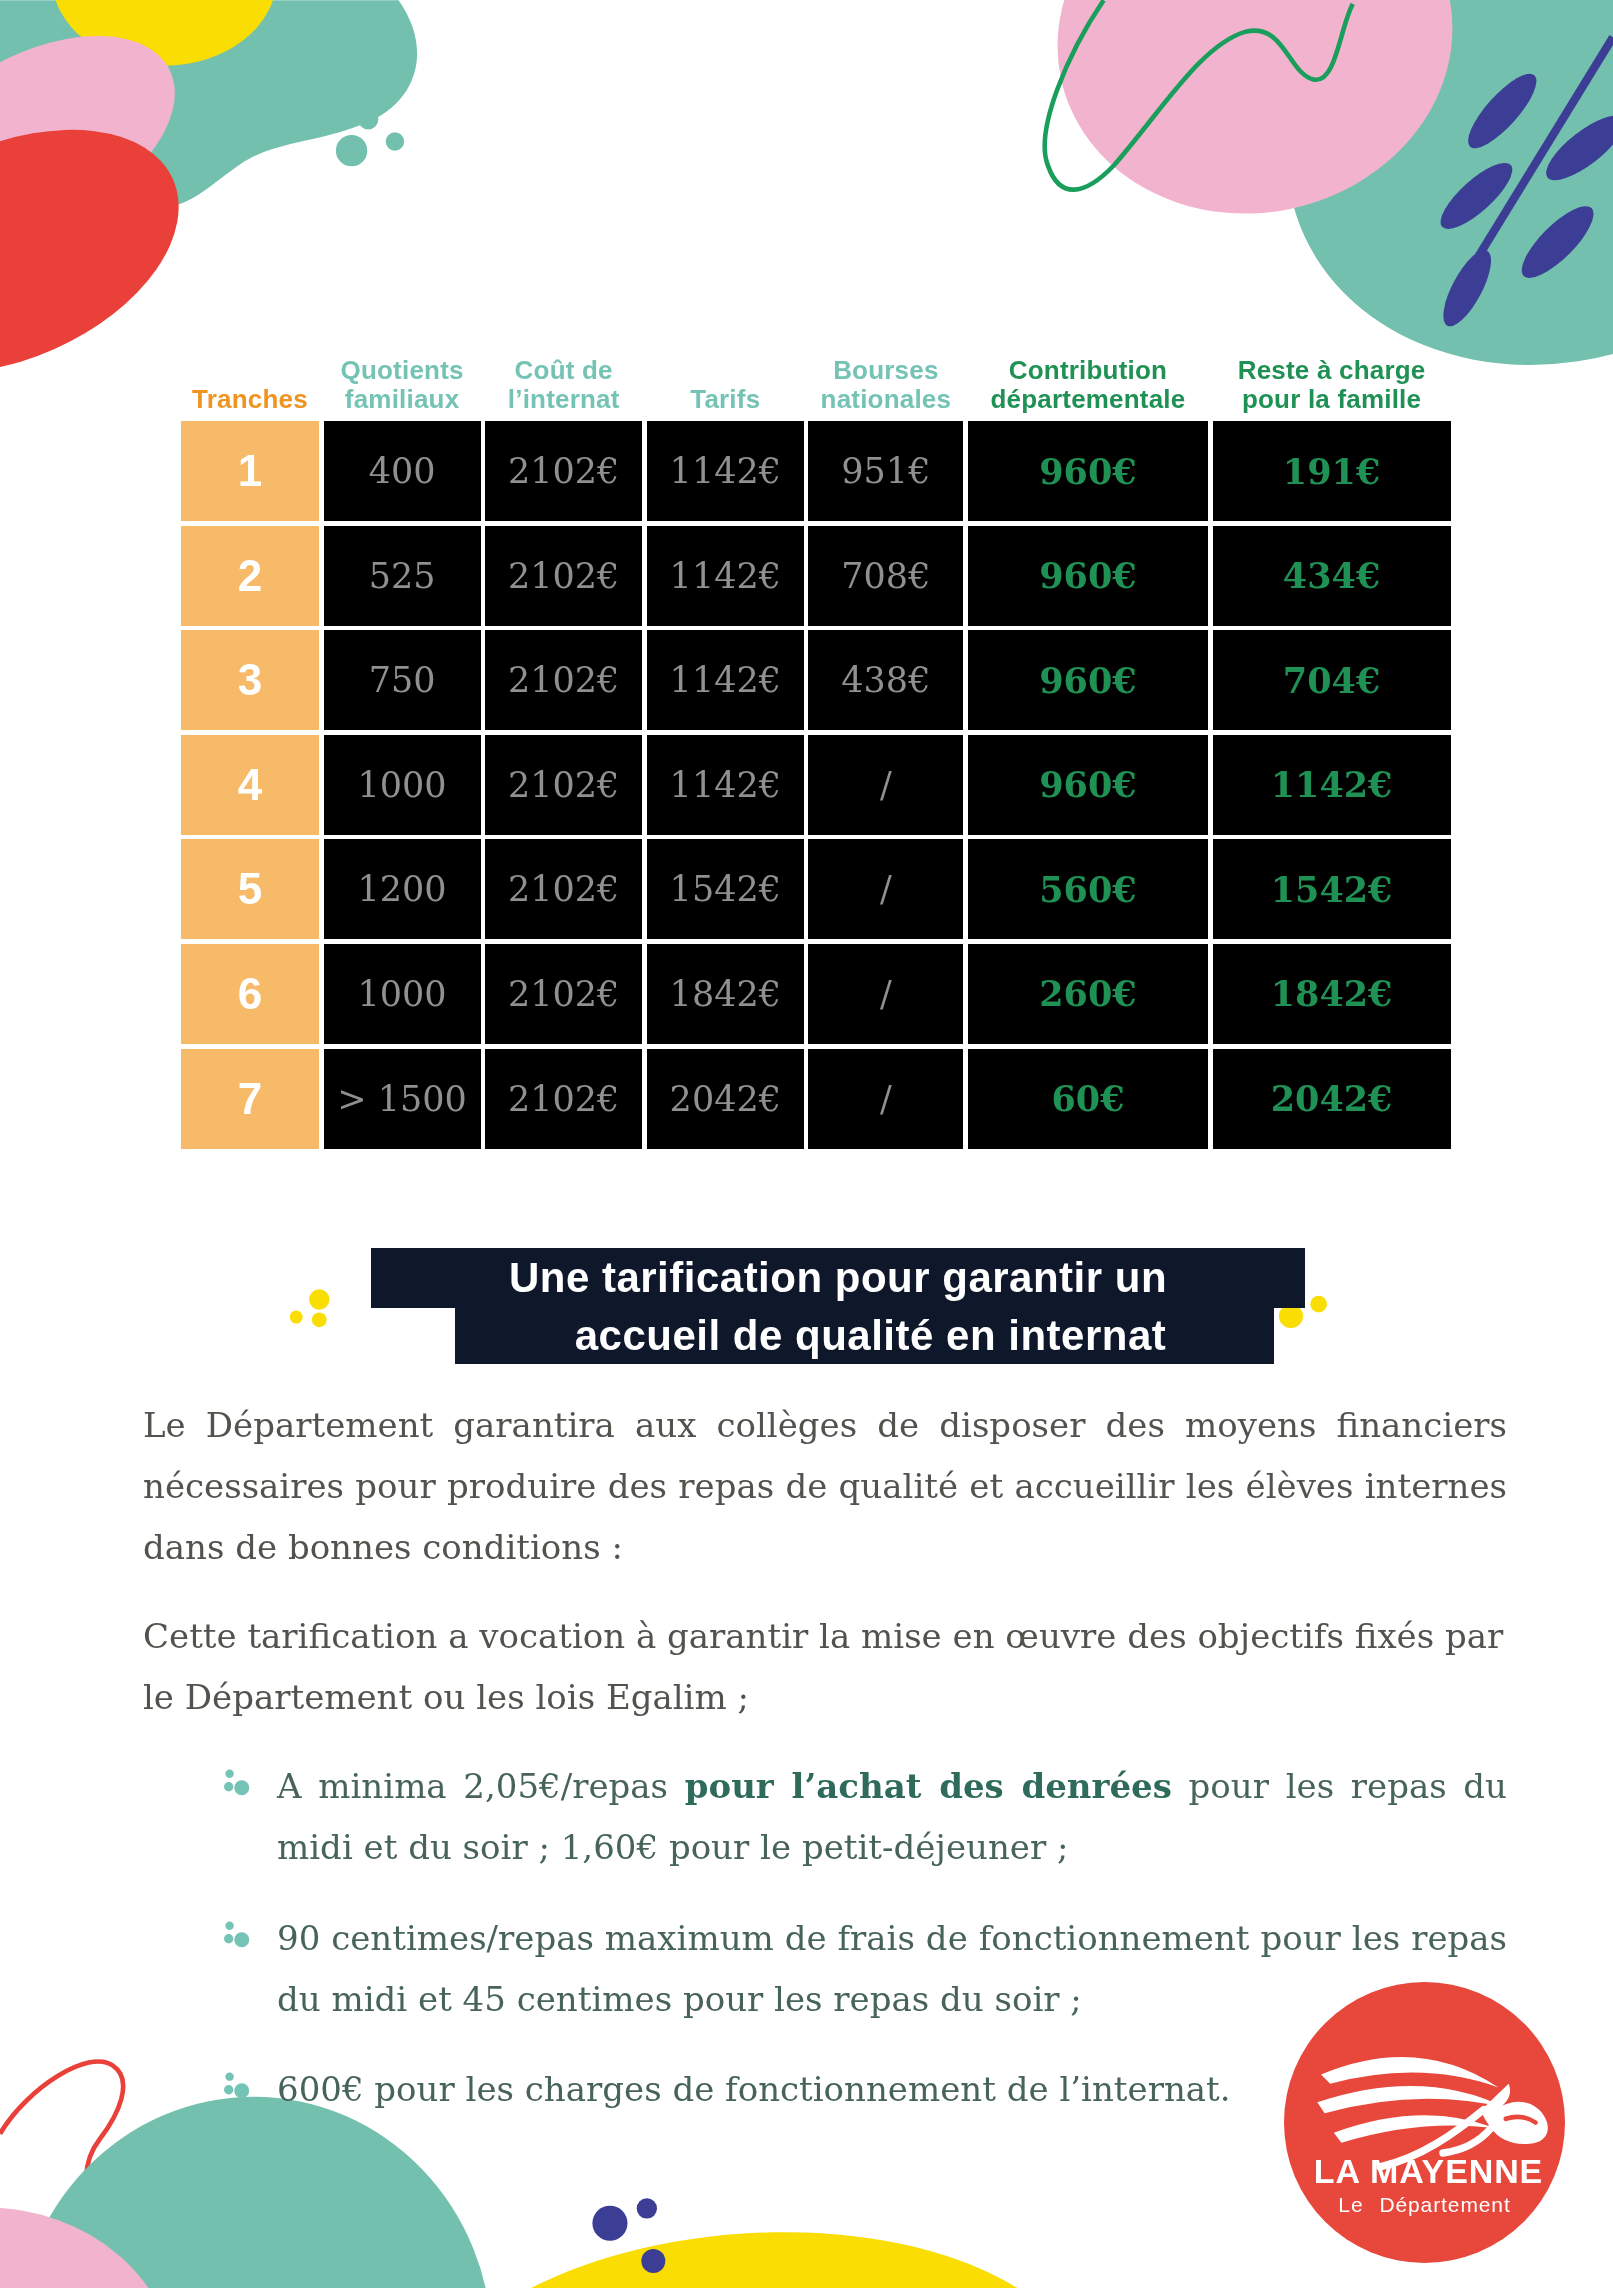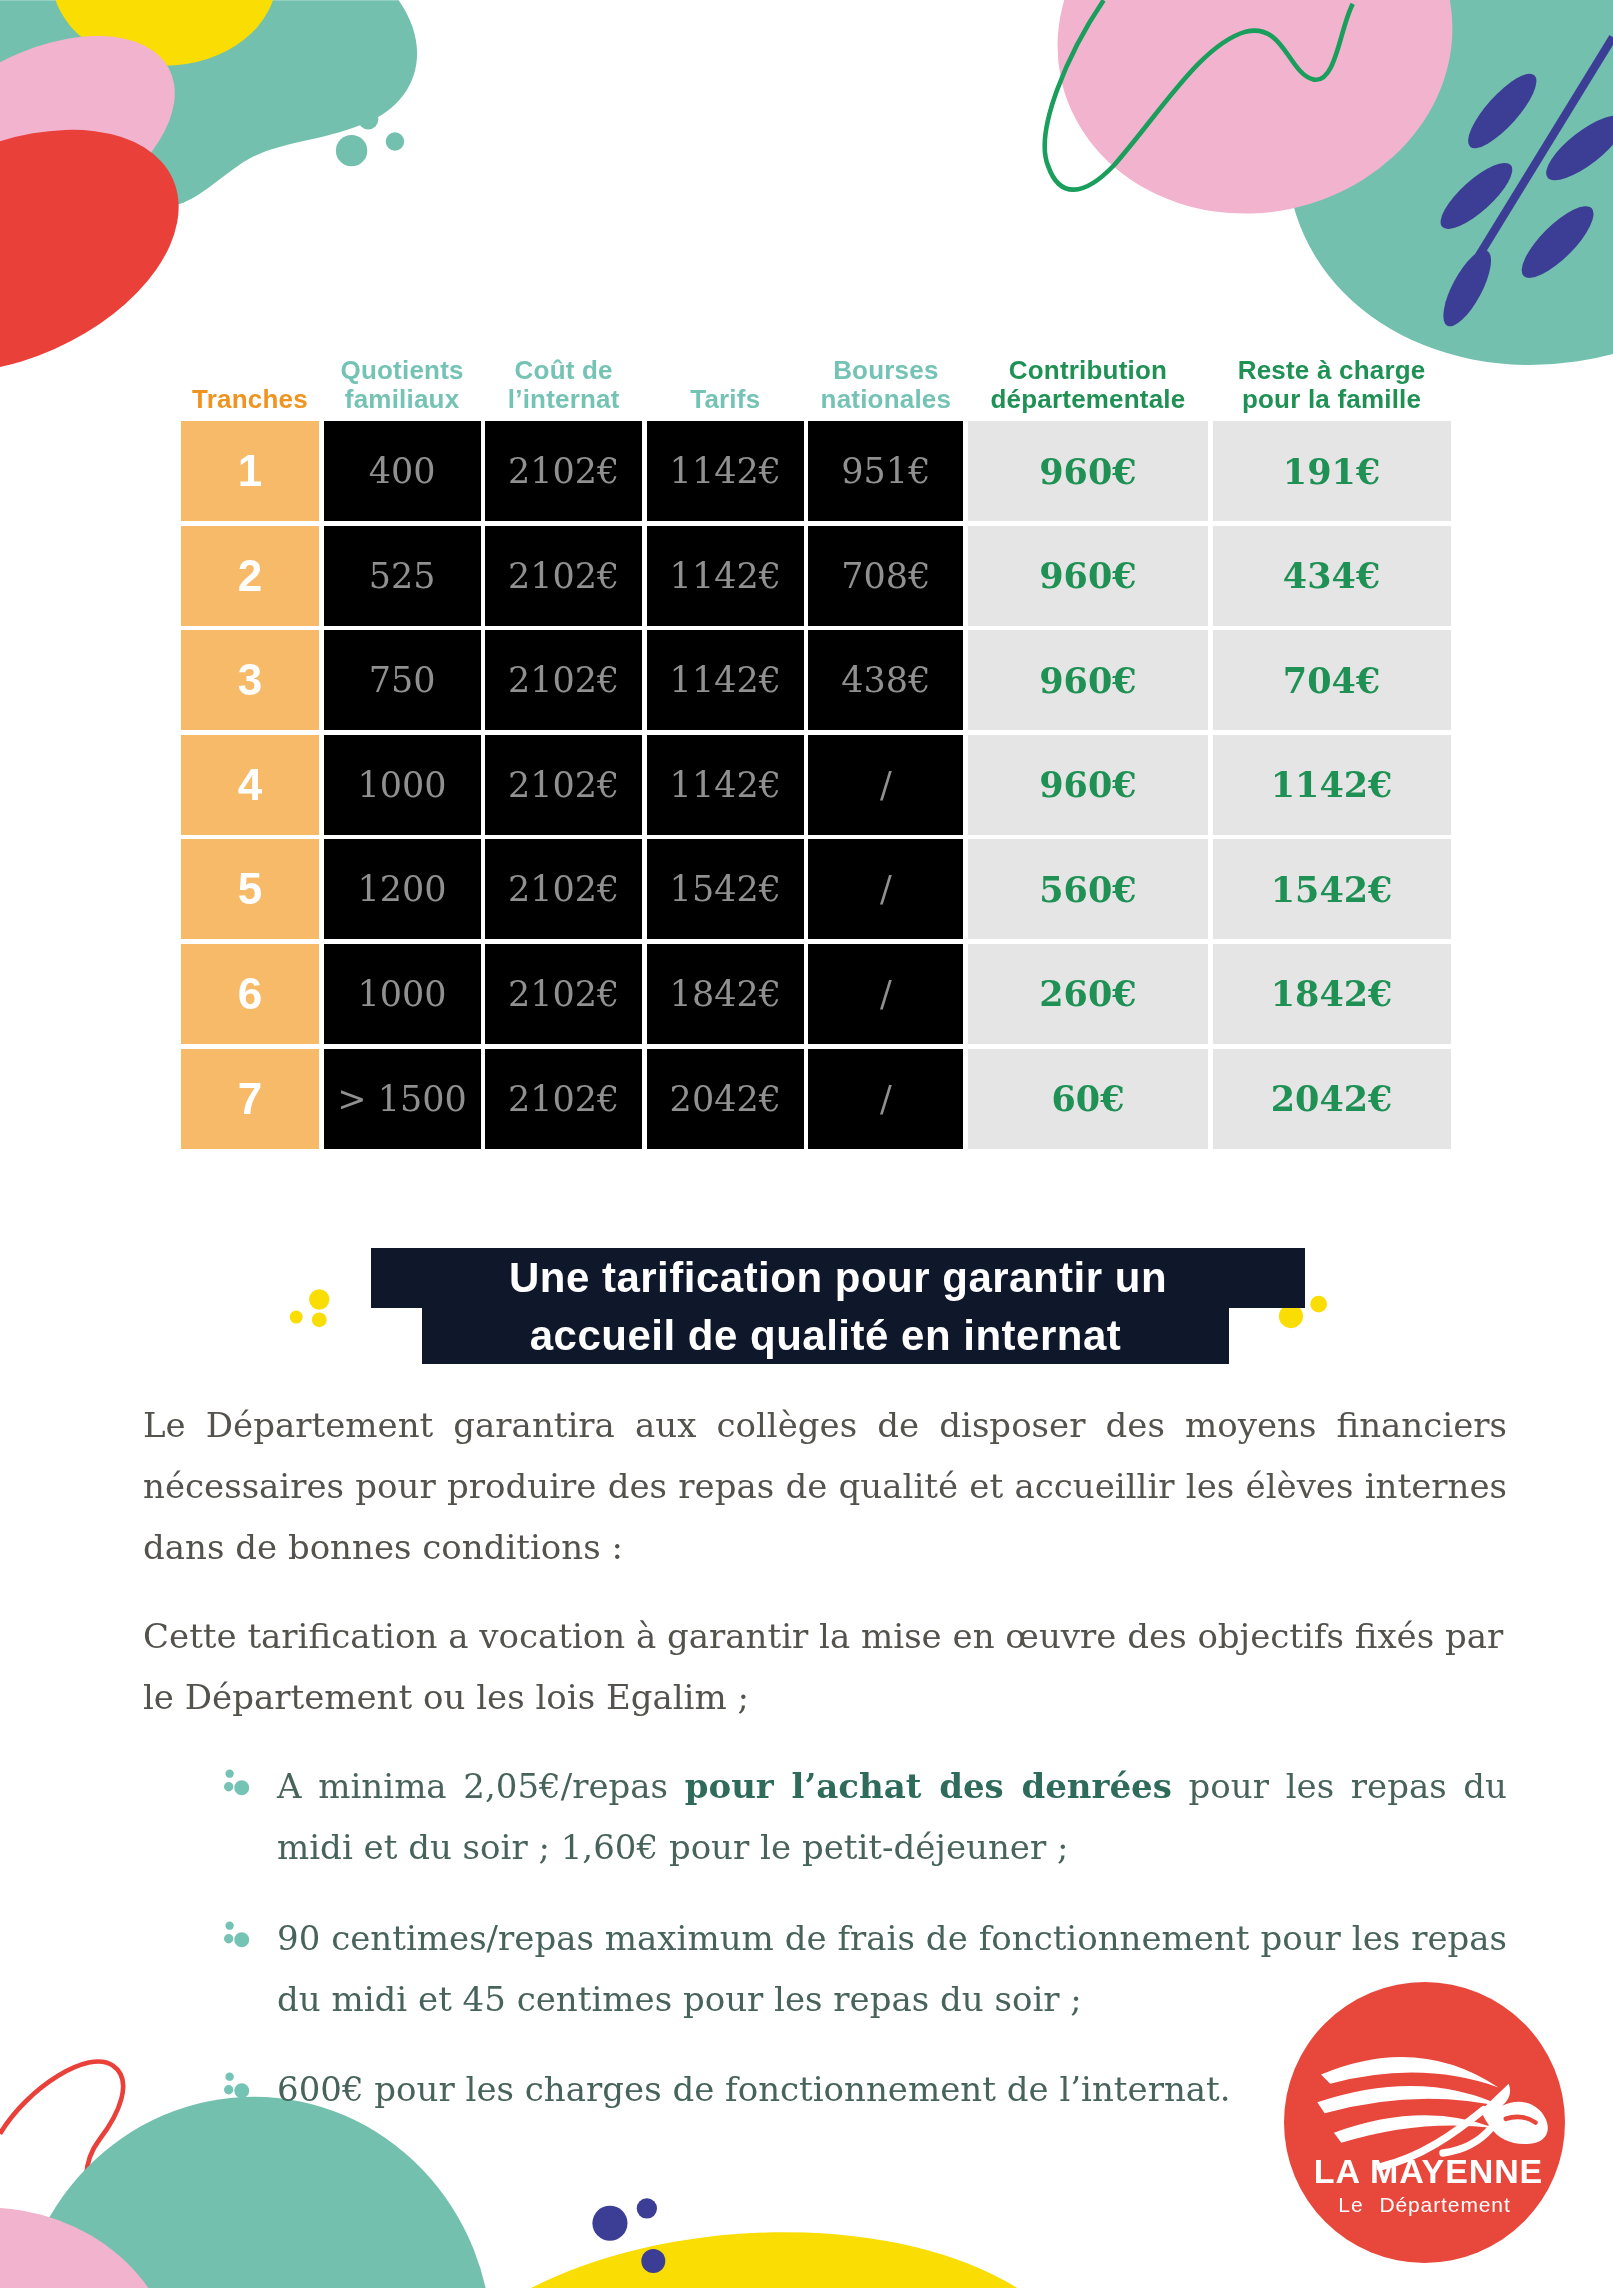--- a/index.html
+++ b/index.html
@@ -19,29 +19,29 @@
   .hd-green{color:#1f9155;}
 
   .tbl-grid{position:absolute;left:181px;top:421px;display:grid;
     grid-template-columns:138px 157px 157px 157px 155px 240px 238px;
     grid-auto-rows:100px;gap:4.6px;}
   .cell{display:flex;align-items:center;justify-content:center;}
   .cell-tranche{background:#f6ba68;color:#ffffff;font-weight:bold;font-size:44px;
     font-family:"Liberation Sans",sans-serif;}
   .cell-pink{background:#000000;color:#909090;font-size:35px;
     font-family:"DejaVu Serif",serif;}
-  .cell-blue{background:#e5e5e5;color:#1f9155;font-weight:bold;font-size:35px;
+  .cell-blue{background:#000000;color:#1f9155;font-weight:bold;font-size:35px;
     font-family:"DejaVu Serif",serif;}
 
   
   .banner-line{position:absolute;background:#0f172a;color:#ffffff;font-weight:bold;
     font-size:42px;display:flex;align-items:center;justify-content:center;
     letter-spacing:0.5px;}
   .banner-line1{left:371px;top:1248px;width:934px;height:60px;}
-  .banner-line2{left:422px;top:1308px;width:807px;height:56px;}
+  .banner-line2{left:455px;top:1308px;width:807px;height:56px;padding-left:12px;}
 
   
   .bodytext{position:absolute;left:143px;top:1395px;width:1364px;
     font-family:"DejaVu Serif",serif;color:#54524d;font-size:34px;line-height:61px;}
   .para{margin:0 0 28px 0;}
   .para-justify{text-align:justify;}
   .bullet-item{position:relative;padding-left:134px;text-align:justify;
     color:#47635b;margin-bottom:29.5px;}
   .bullet-marker{position:absolute;left:81px;top:13px;}
   .bullet-bold{font-weight:bold;color:#2f6b5a;}

